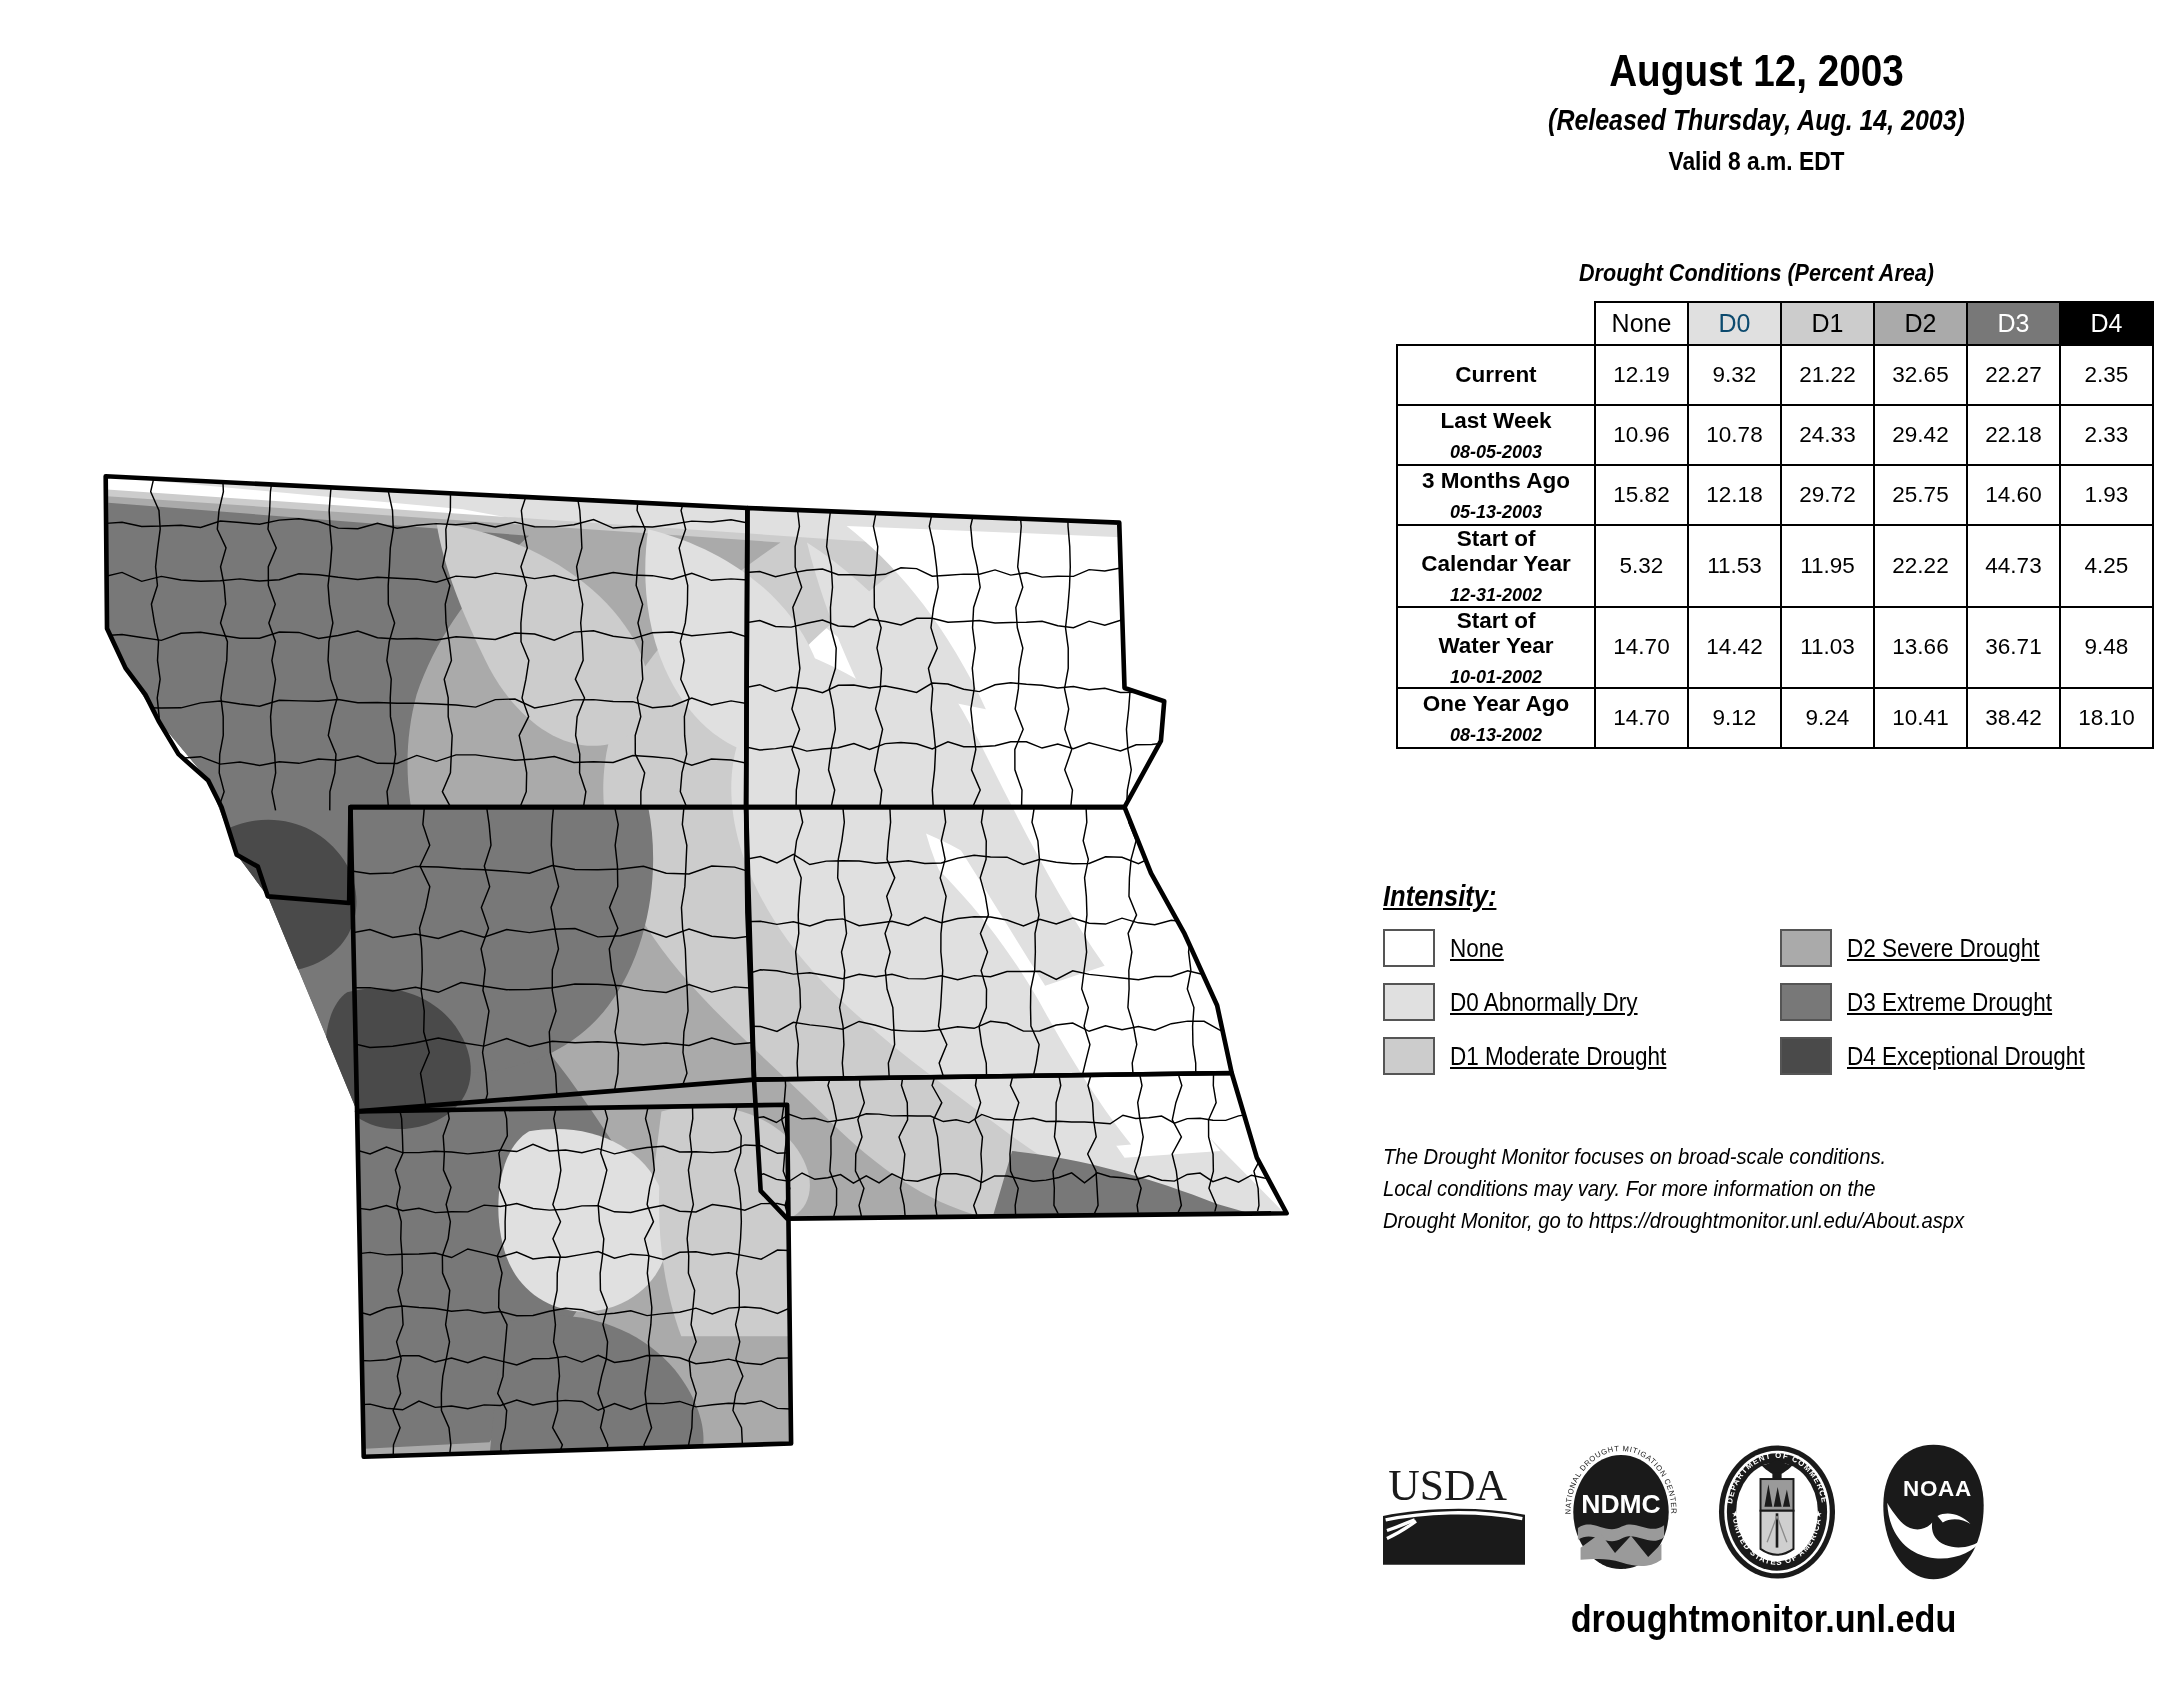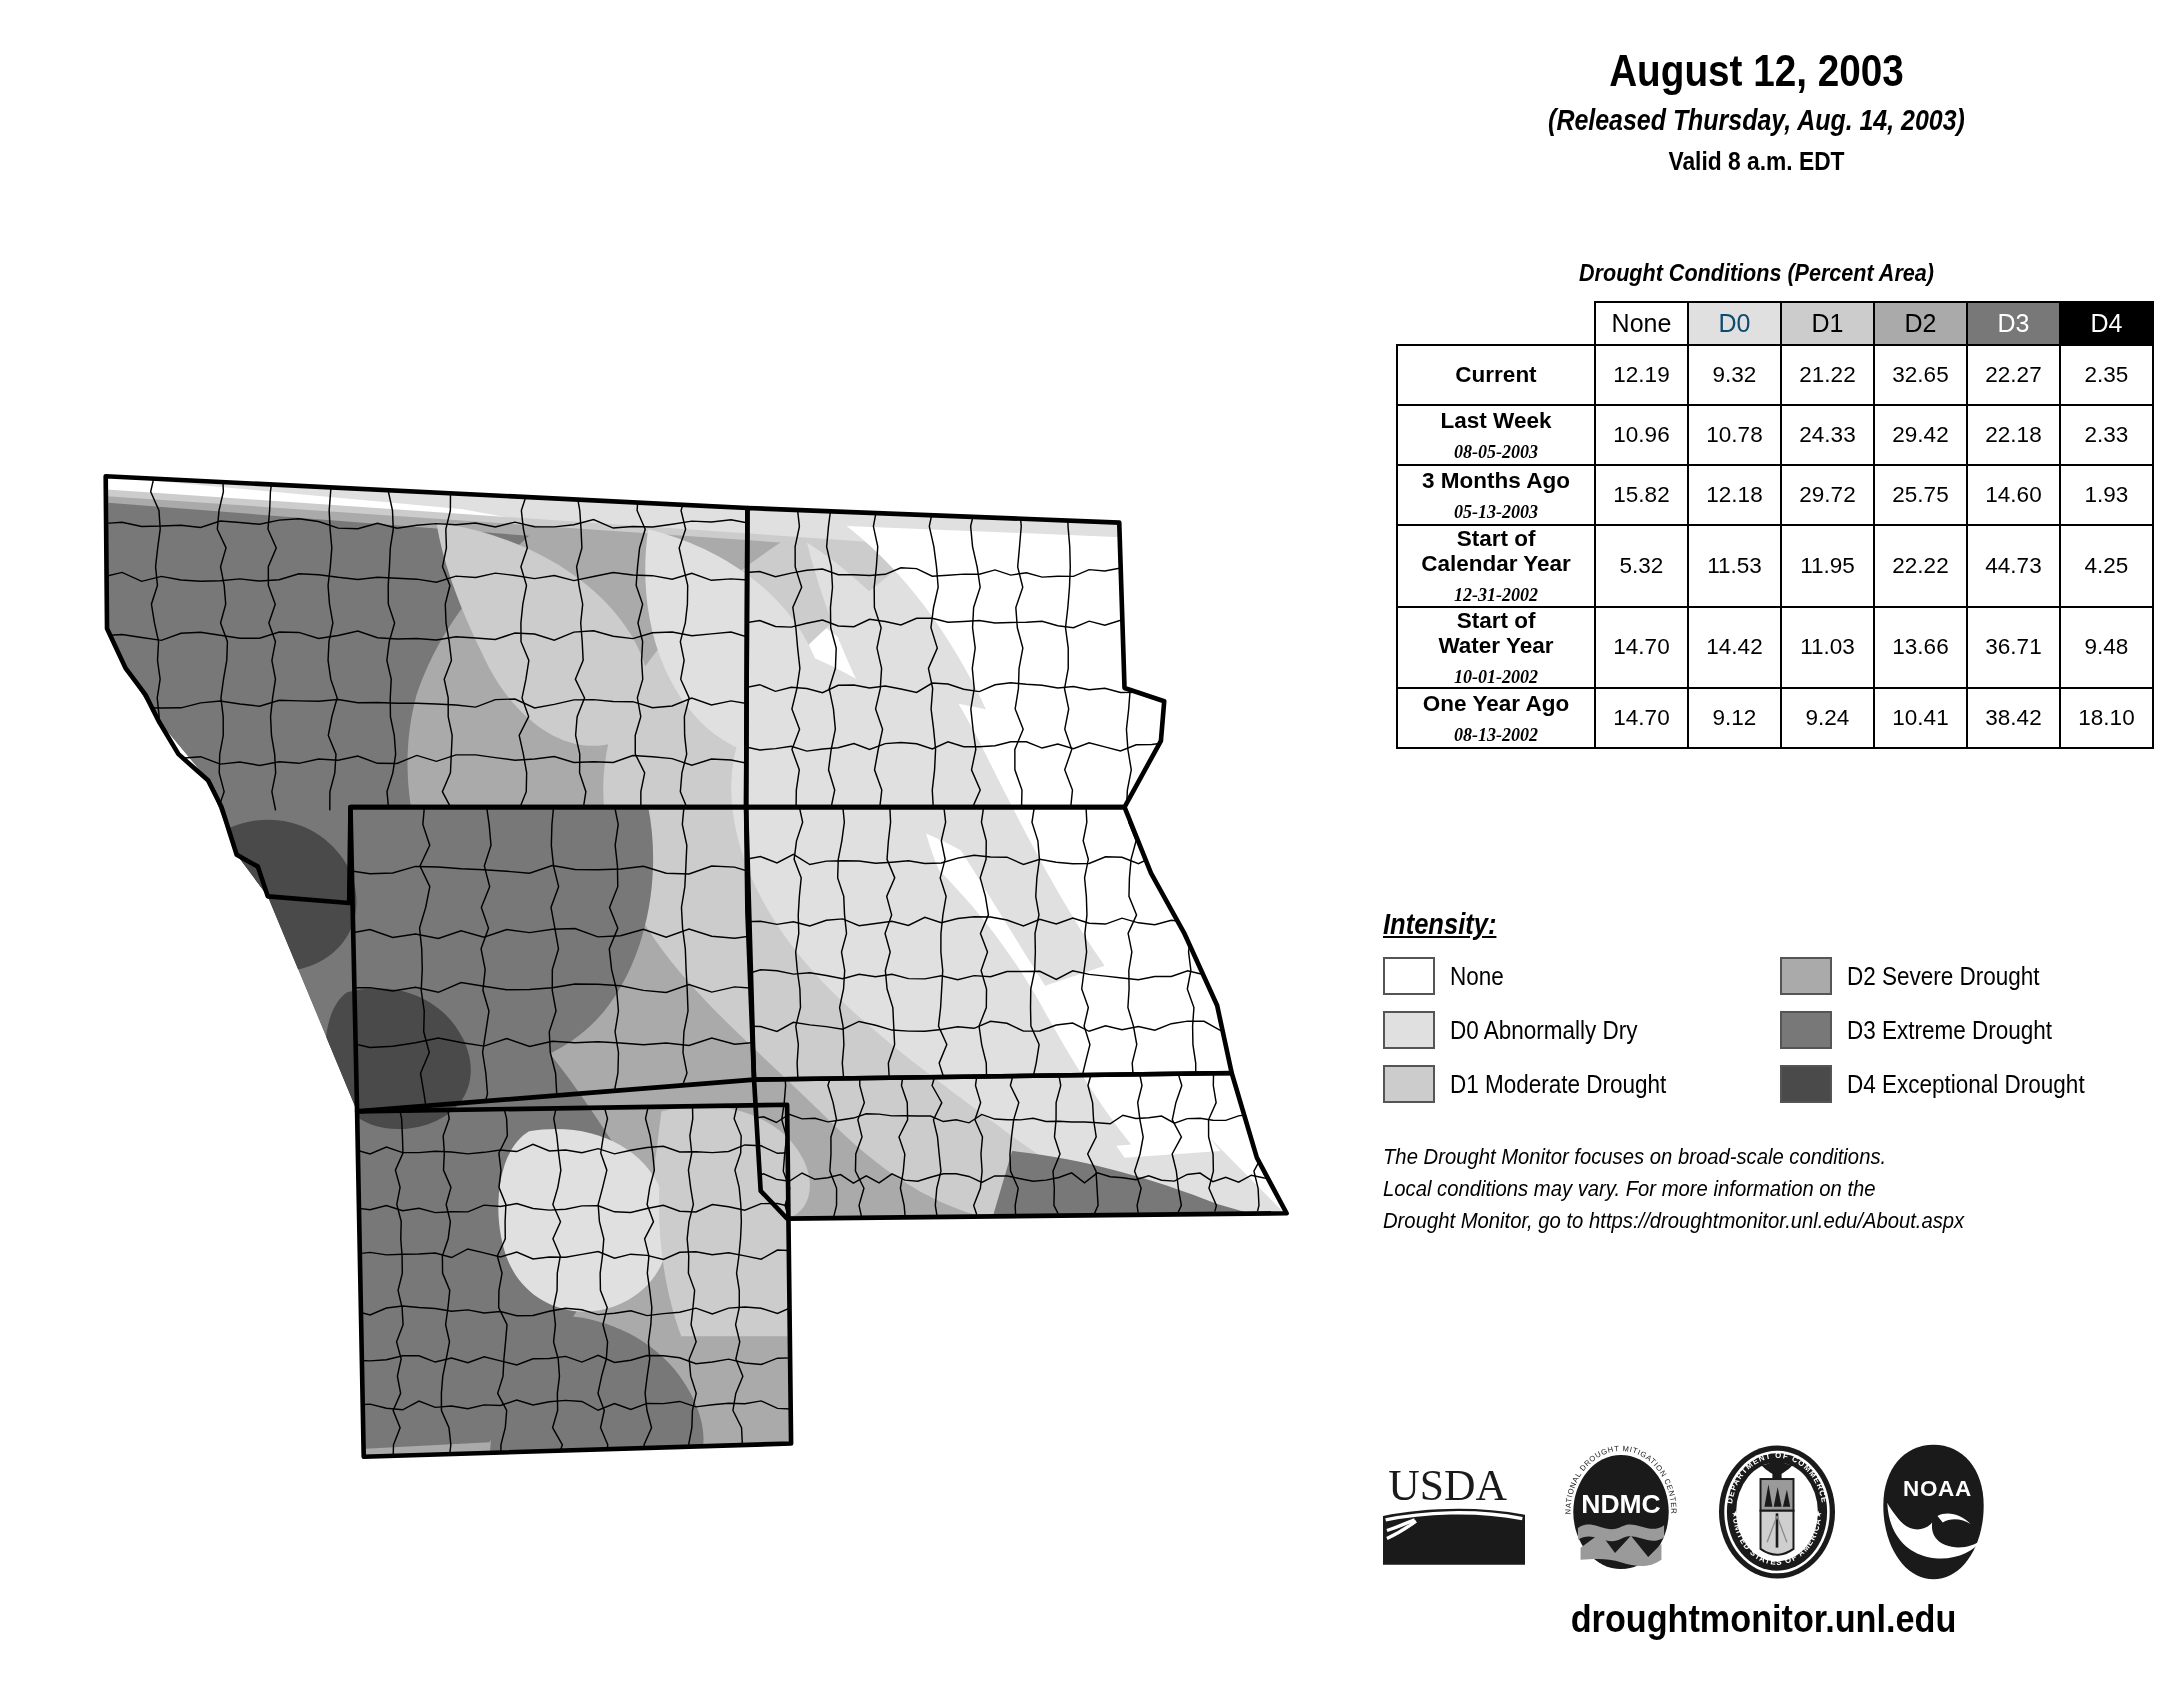--- a/index.html
+++ b/index.html
@@ -40,30 +40,30 @@
   #cond-table td,#cond-table th{
     border:2px solid #000;text-align:center;vertical-align:middle;
     font-size:22.5px;padding:0;
   }
   #cond-table col.lblcol{width:198px;}
   #cond-table col.datcol{width:93px;}
   #cond-table thead th{height:41px;font-weight:normal;font-size:25px;}
   #cond-table thead th.nohdr{border:none;background:transparent;}
   #cond-table tbody td{height:58px;}
   td.rowlabel{font-weight:bold;font-size:22px;line-height:1.12;padding:2.6px 4px;}
-  td.rowlabel .sub{display:block;font-weight:bold;font-style:italic;font-size:18px;margin-top:9px;font-family:Liberation Serif, serif;}
+  td.rowlabel .sub{display:block;font-weight:bold;font-style:italic;font-size:18px;margin-top:9px;}
   .hdr-none{background:#ffffff;color:#000;}
   .hdr-d0{background:#e0e0e0;color:#0c4a6e;}
   .hdr-d1{background:#cccccc;color:#000;}
   .hdr-d2{background:#aaaaaa;color:#000;margin-top:40px;}
   .hdr-d3{background:#787878;color:#fff;}
   .hdr-d4{background:#000000;color:#fff;}
 
   
-  #legend{position:absolute;left:1383px;top:908px;width:767px;}
+  #legend{position:absolute;left:1383px;top:880px;width:767px;text-decoration:underline;}
   #legend-title{
     font-size:29px;font-style:italic;font-weight:bold;text-decoration:underline;
     transform:scaleX(.88);transform-origin:left center;display:inline-block;
   }
   .legend-grid{display:grid;grid-template-columns:397px 370px;row-gap:16px;margin-top:16px;}
   .legend-row{display:flex;align-items:center;}
   .swatch{width:48px;height:34px;border:2.6px solid #555;flex:0 0 auto;}
   .sw-none{background:#ffffff;}
   .sw-d0{background:#e0e0e0;}
   .sw-d1{background:#cccccc;}

